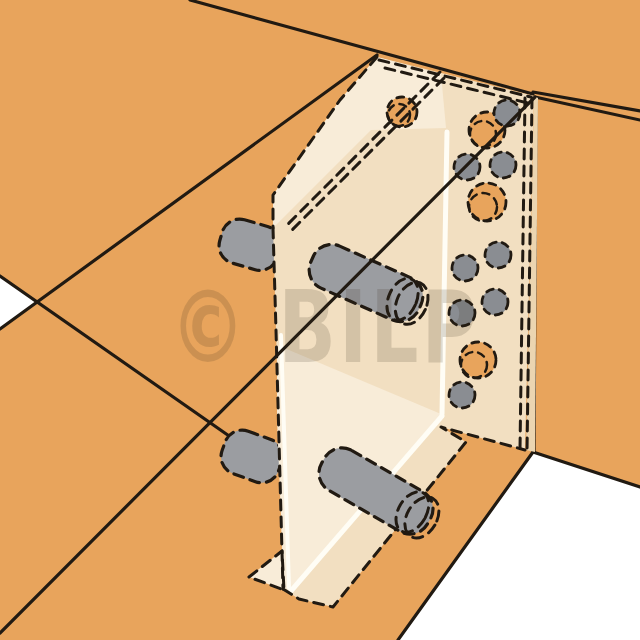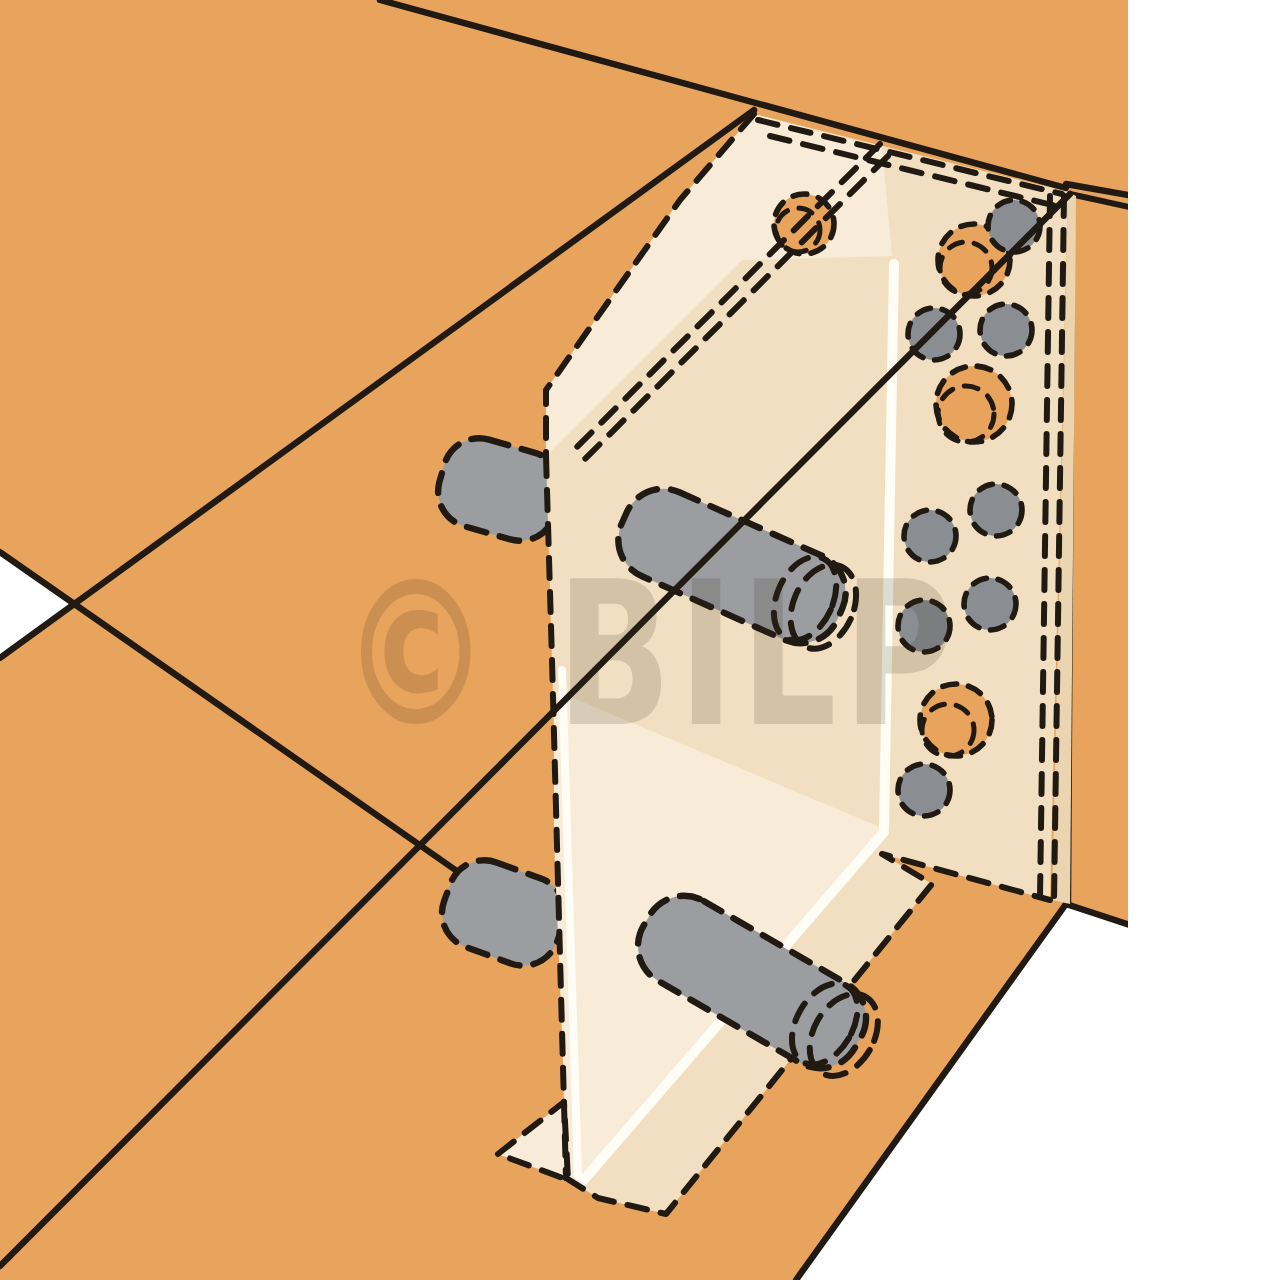--- a/index.html
+++ b/index.html
@@ -1,16 +1,16 @@
 <!DOCTYPE html>
 <html><head>
 <meta charset="utf-8">
 <style>
   html,body{margin:0;padding:0;background:#ffffff;}
-  .stage{width:564px;height:640px;overflow:hidden;position:relative;background:#be185d;}
+  .stage{width:640px;height:640px;overflow:hidden;position:relative;background:#be185d;}
   svg{display:block;}
   text.watermark{
     font-family:"DejaVu Sans","Liberation Sans",sans-serif;
     font-weight:700;
     letter-spacing:4px;
   }
 </style>
 </head>
 <body>
 

